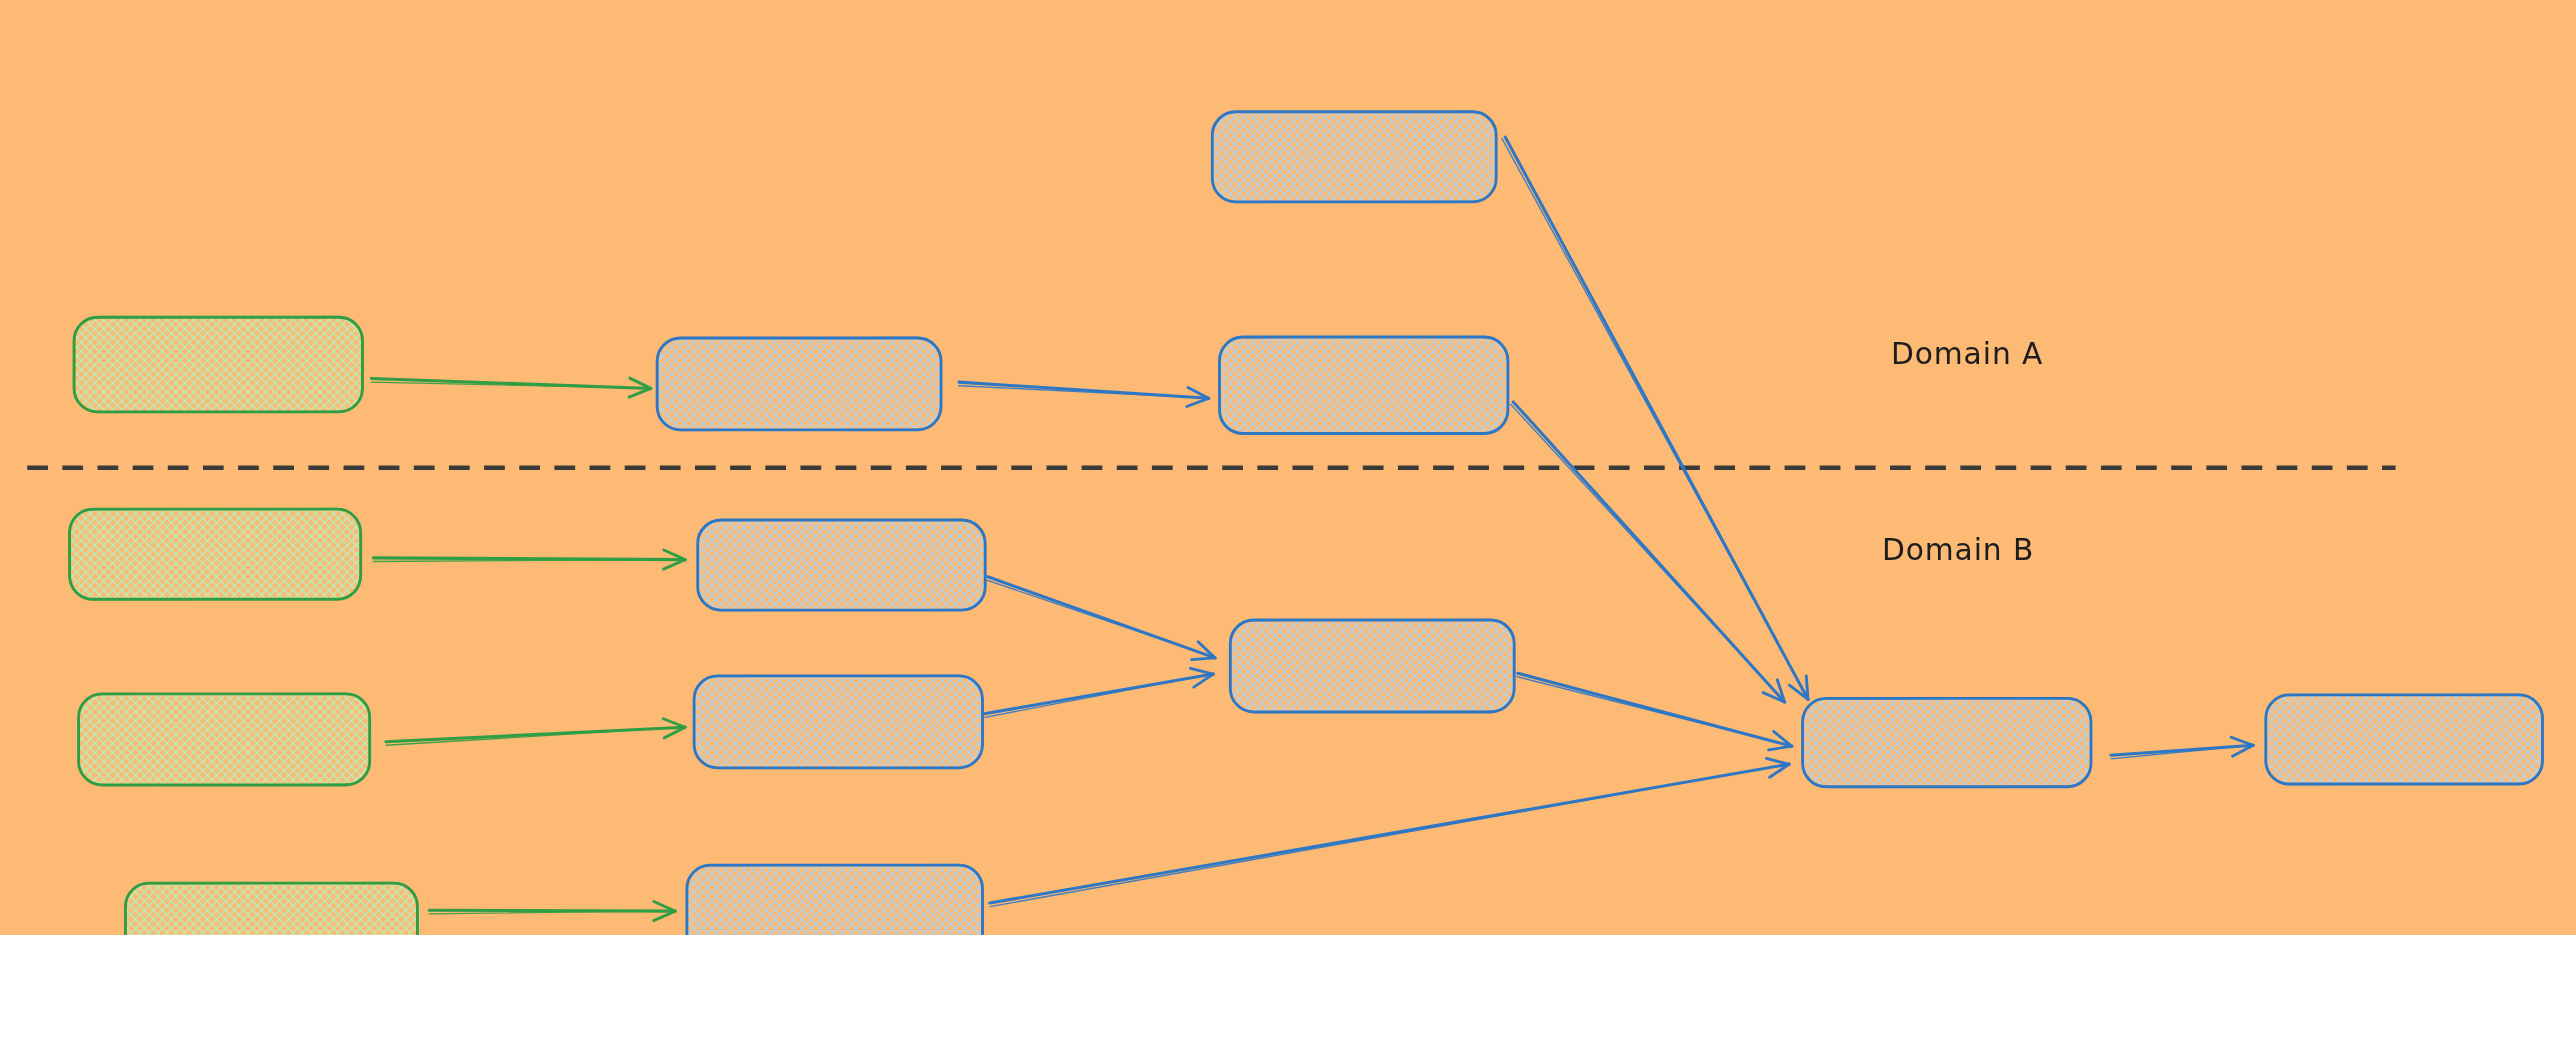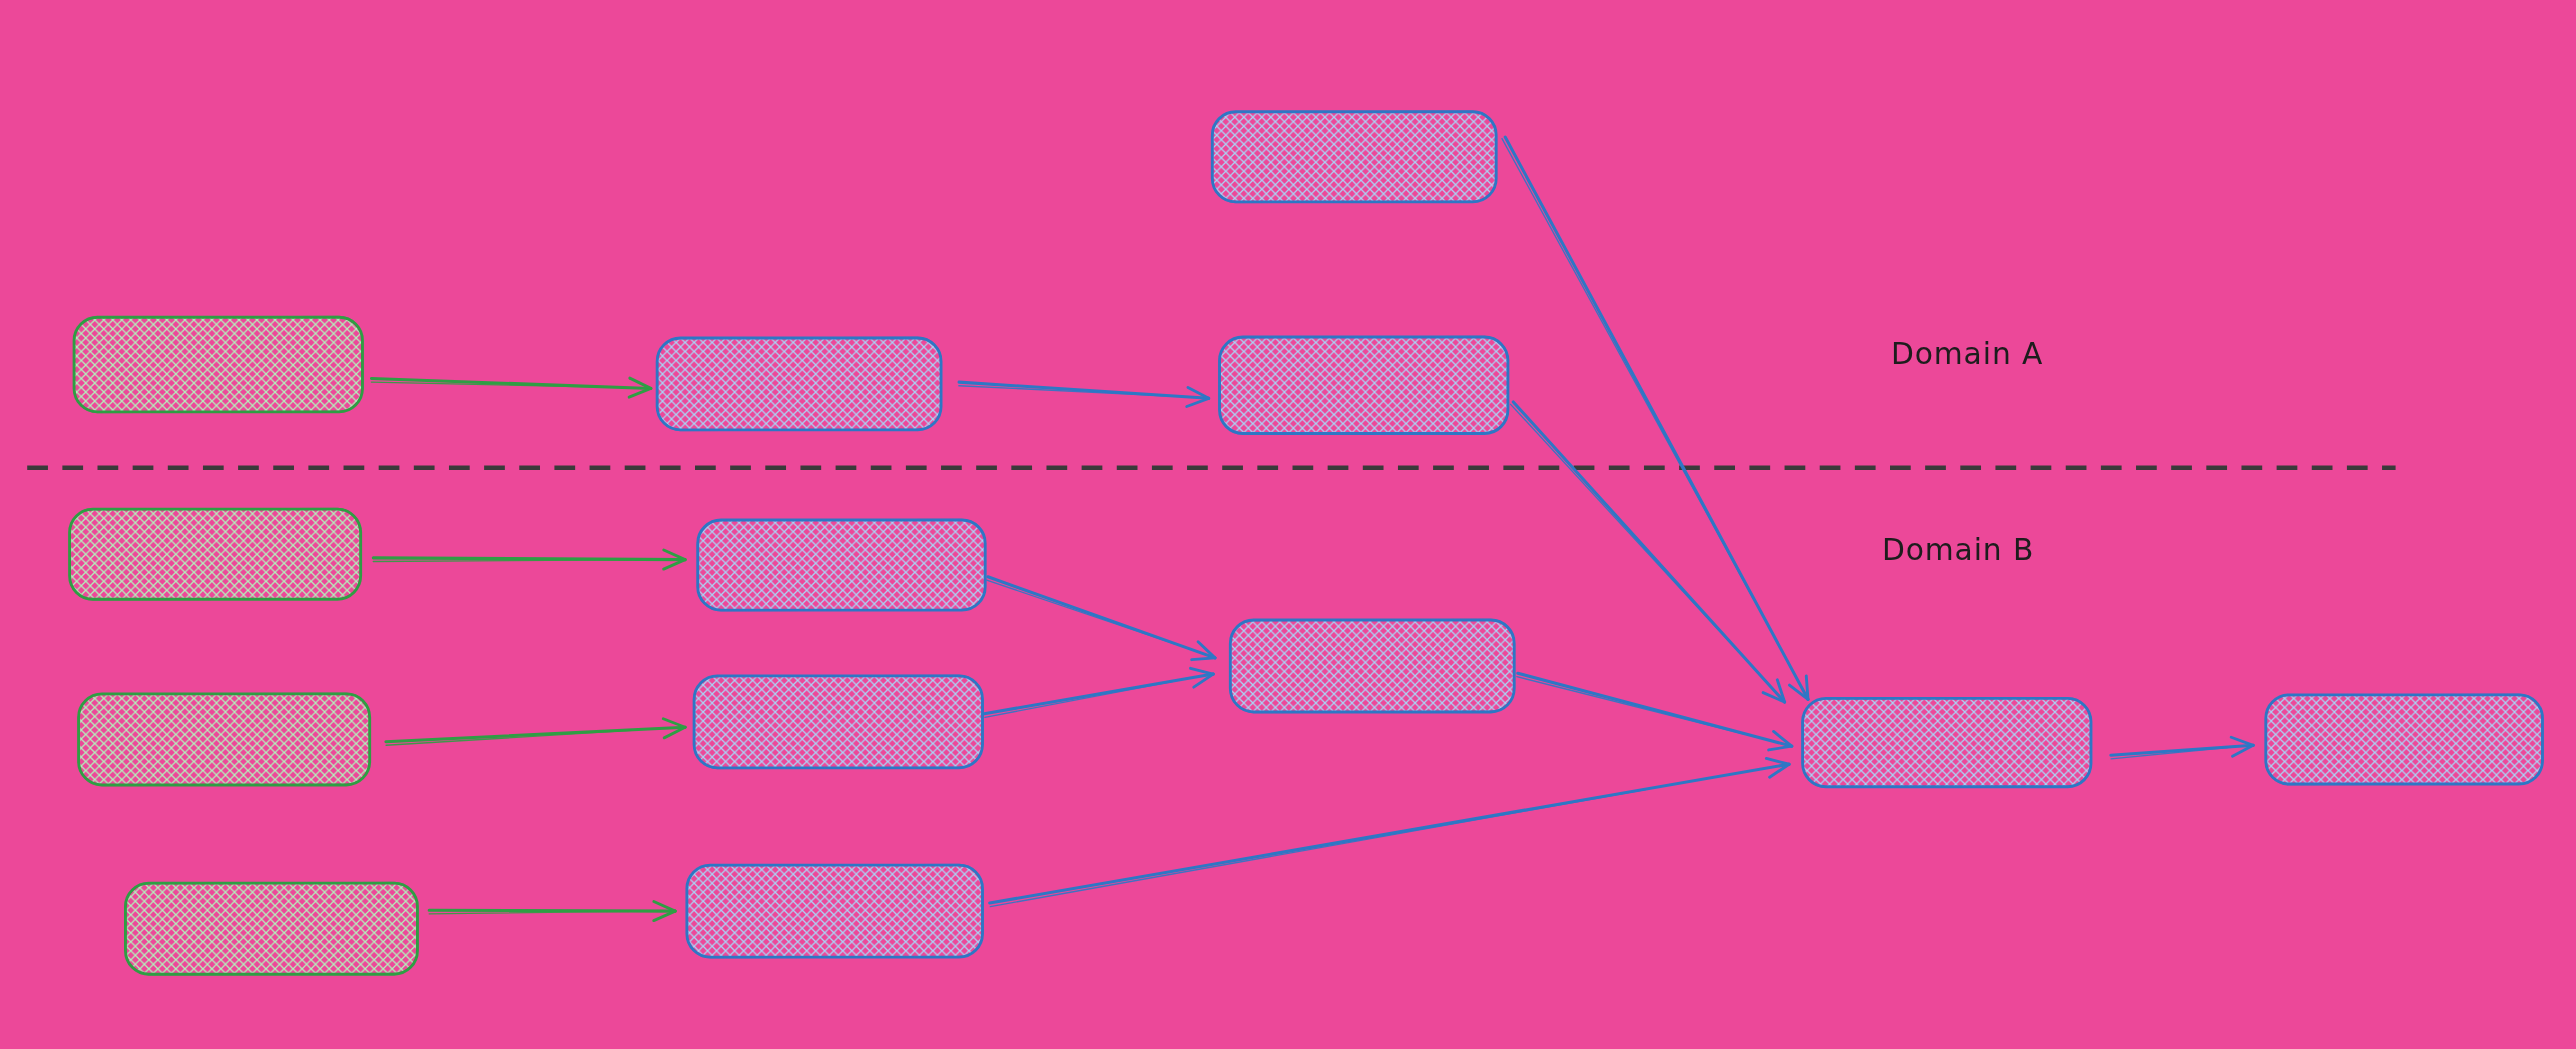--- a/index.html
+++ b/index.html
@@ -1,20 +1,20 @@
 <!DOCTYPE html>
 <html style="font-size:14.4px"><head>
 <meta charset="utf-8">
 <style>
   html, body { margin: 0; padding: 0; background: #ffffff; }
   .canvas {
     position: relative;
     width: 2576px;
-    height: 1049px;
-    background: #ec4899;
+    height: 935px;
+    background: #fdba74;
     overflow: hidden;
   }
   svg { display: block; }
   text.domain-label {
     font-family: "DejaVu Sans", "Liberation Sans", sans-serif;
     font-size: 33px;
     font-weight: 500;
     letter-spacing: 1px;
     fill: #1d1d1d;
   }

